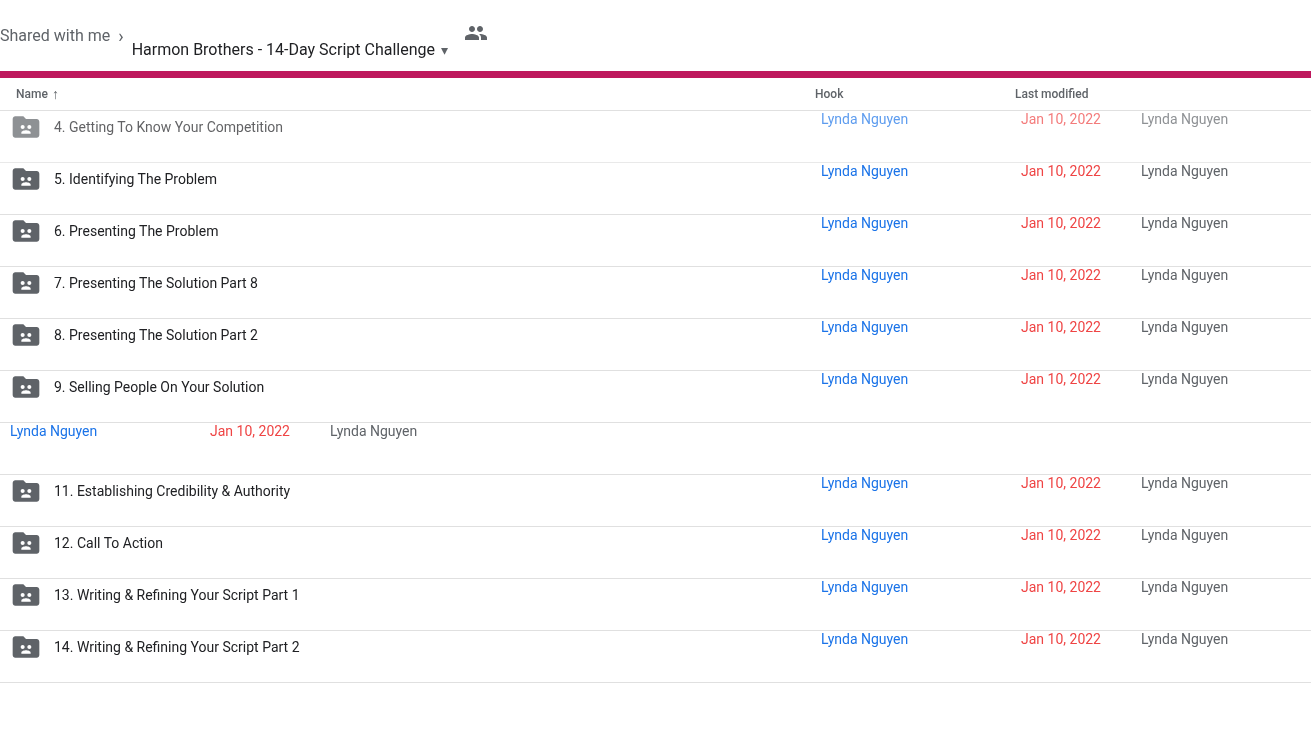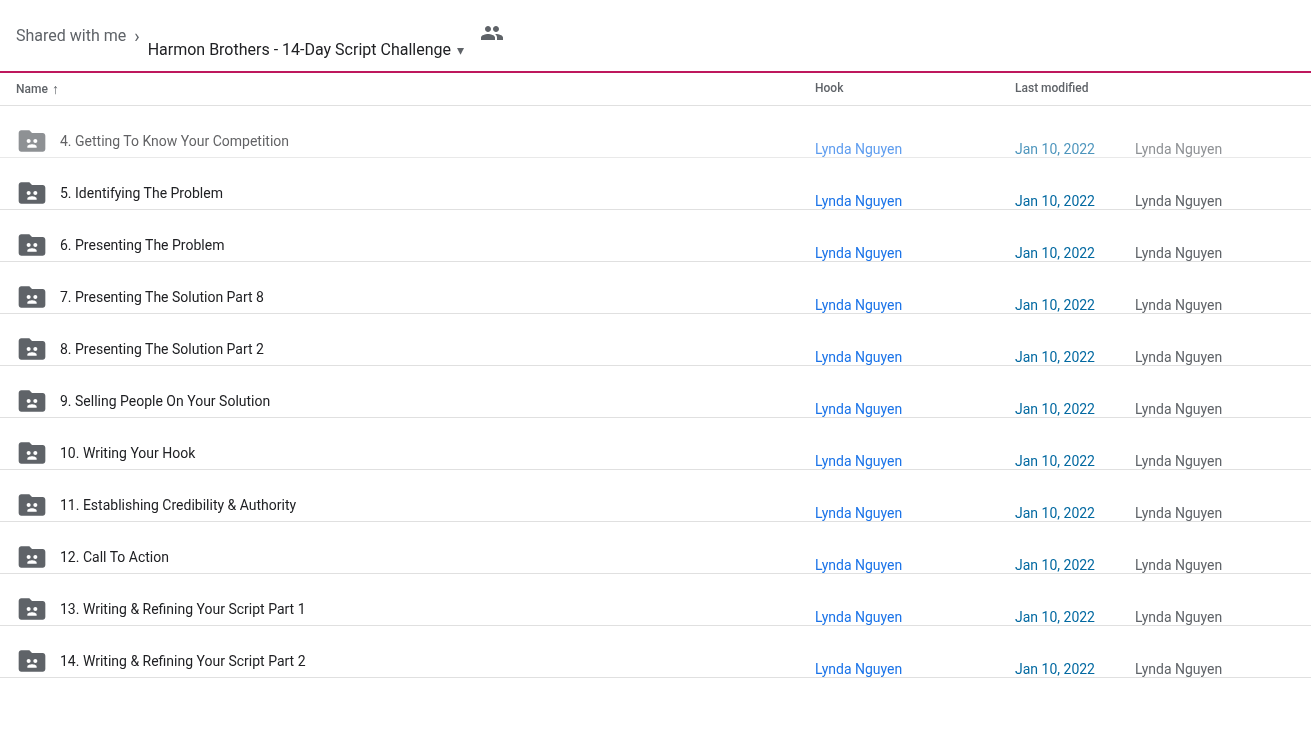--- a/index.html
+++ b/index.html
@@ -5,22 +5,22 @@
     * { box-sizing: border-box; margin: 0; padding: 0; }
     body {
       font-family: 'Roboto', Arial, sans-serif;
       background: #fff;
       color: #202124;
       font-size: 14px;
     }
     .header {
       display: flex;
       align-items: center;
-      padding: 12px 16px;
-      border-bottom: 2px solid #be185d;
+      padding: 12px 0;
+      border-bottom: 7px solid #be185d;
       gap: 8px;
     }
     .breadcrumb-shared {
       color: #5f6368;
       font-size: 16px;
       cursor: pointer;
     }
     .breadcrumb-sep {
       color: #5f6368;
       font-size: 18px;
@@ -41,21 +41,21 @@
     .people-icon {
       margin-left: 8px;
       color: #5f6368;
       font-size: 20px;
     }
     .table-container {
       width: 100%;
     }
     .table-header {
       display: flex;
-      align-items: flex-start;
+      align-items: center;
       padding: 8px 16px;
       border-bottom: 1px solid #e0e0e0;
       color: #5f6368;
       font-size: 12px;
       font-weight: 500;
     }
     .col-name {
       flex: 1;
       display: flex;
       align-items: center;
@@ -66,22 +66,22 @@
     }
     .col-modified {
       width: 280px;
     }
     .sort-arrow {
       font-size: 14px;
       color: #5f6368;
     }
     .table-row {
       display: flex;
-      align-items: flex-end;
-      padding: 0 16px;
+      align-items: flex-start;
+      padding: 0 10px;
       height: 52px;
       border-bottom: 1px solid #e0e0e0;
       cursor: pointer;
     }
     .row-name-cell {
       flex: 1;
       display: flex;
       align-items: center;
       gap: 12px;
     }
@@ -99,21 +99,21 @@
       color: #202124;
       font-size: 14px;
     }
     .row-owner {
       width: 200px;
       color: #1a73e8;
       font-size: 14px;
     }
     .row-modified-date {
       width: 120px;
-      color: #0369a1;
+      color: #ef4444;
       font-size: 14px;
     }
     .row-modified-by {
       width: 160px;
       color: #5f6368;
       font-size: 14px;
     }
     .partial-row {
       opacity: 0.7;
     }
@@ -231,30 +231,20 @@
           <path d="M14.5 13.5c.83 0 1.5-.67 1.5-1.5s-.67-1.5-1.5-1.5S13 11.17 13 12s.67 1.5 1.5 1.5zm-5 0C10.33 13.5 11 12.83 11 12s-.67-1.5-1.5-1.5S8 11.17 8 12s.67 1.5 1.5 1.5zm2.5 1c-1.17 0-3.5.59-3.5 1.75V17h7v-.75c0-1.16-2.33-1.75-3.5-1.75z" fill="#fff"></path>
         </svg>
       </div>
       <span class="row-name-text">9. Selling People On Your Solution</span>
     </div>
     <div class="row-owner">Lynda Nguyen</div>
     <div class="row-modified-date">Jan 10, 2022</div>
     <div class="row-modified-by">Lynda Nguyen</div>
   </div>
       <div class="table-row">
-    <div class="row-name-cell">
-      <div class="folder-icon">
-        <svg viewBox="0 0 24 24" xmlns="http://www.w3.org/2000/svg">
-          <path d="M10 4H4c-1.1 0-1.99.9-1.99 2L2 18c0 1.1.9 2 2 2h16c1.1 0 2-.9 2-2V8c0-1.1-.9-2-2-2h-8l-2-2z" fill="#5f6368"></path>
-          <circle cx="12" cy="14" r="3" fill="#fff" opacity="0"></circle>
-          <path d="M14.5 13.5c.83 0 1.5-.67 1.5-1.5s-.67-1.5-1.5-1.5S13 11.17 13 12s.67 1.5 1.5 1.5zm-5 0C10.33 13.5 11 12.83 11 12s-.67-1.5-1.5-1.5S8 11.17 8 12s.67 1.5 1.5 1.5zm2.5 1c-1.17 0-3.5.59-3.5 1.75V17h7v-.75c0-1.16-2.33-1.75-3.5-1.75z" fill="#fff"></path>
-        </svg>
-      </div>
-      <span class="row-name-text">10. Writing Your Hook</span>
-    </div>
     <div class="row-owner">Lynda Nguyen</div>
     <div class="row-modified-date">Jan 10, 2022</div>
     <div class="row-modified-by">Lynda Nguyen</div>
   </div>
       <div class="table-row">
     <div class="row-name-cell">
       <div class="folder-icon">
         <svg viewBox="0 0 24 24" xmlns="http://www.w3.org/2000/svg">
           <path d="M10 4H4c-1.1 0-1.99.9-1.99 2L2 18c0 1.1.9 2 2 2h16c1.1 0 2-.9 2-2V8c0-1.1-.9-2-2-2h-8l-2-2z" fill="#5f6368"></path>
           <circle cx="12" cy="14" r="3" fill="#fff" opacity="0"></circle>

